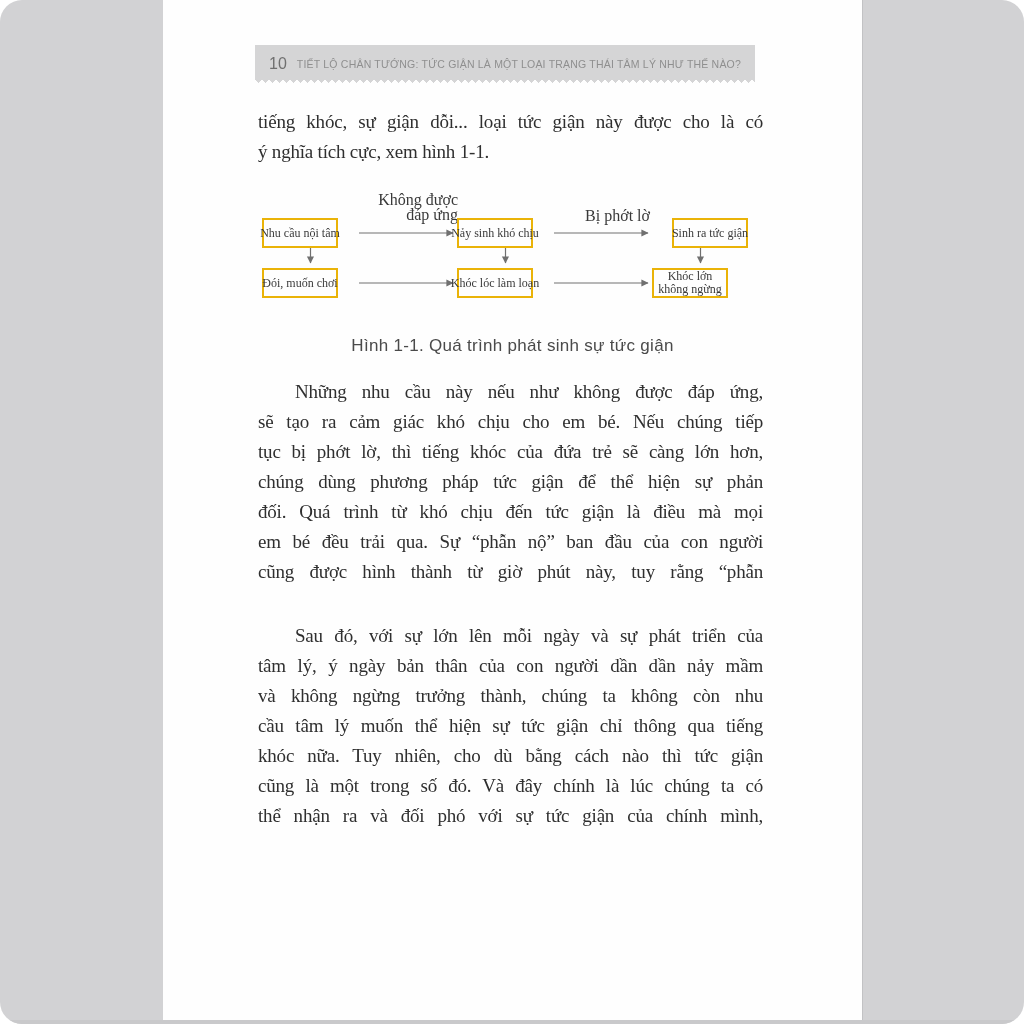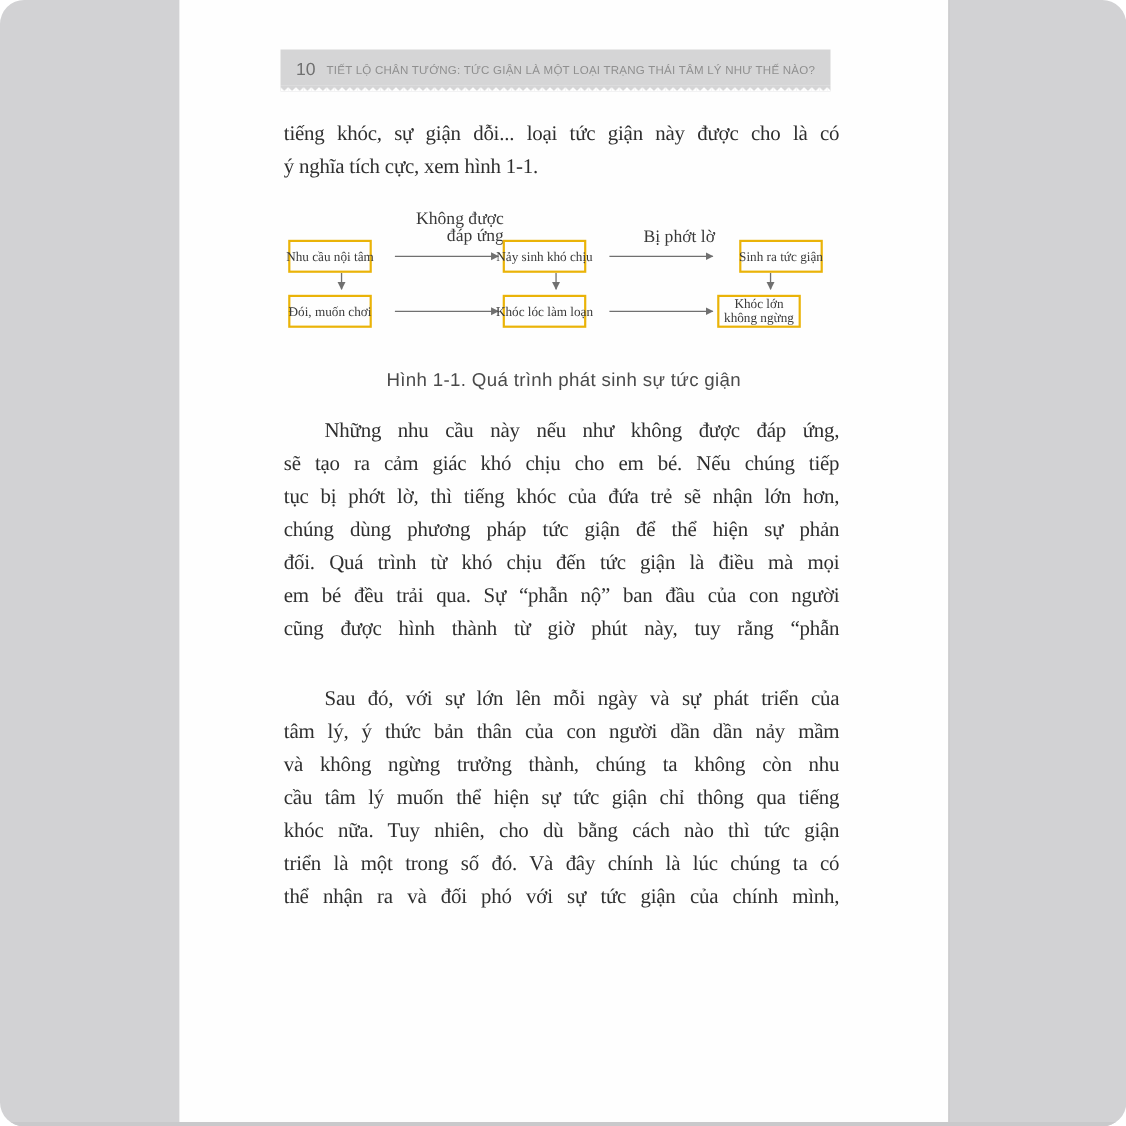--- a/index.html
+++ b/index.html
@@ -95,33 +95,33 @@
       <div class="fbox b4">Đói, muốn chơi</div>
       <div class="fbox b5">Khóc lóc làm loạn</div>
       <div class="fbox b6 wrap">Khóc lớn không ngừng</div>
     </div>
 
     <div class="caption">Hình 1-1. Quá trình phát sinh sự tức giận</div>
 
     <div class="para p2">
       <div class="line ind">Những nhu cầu này nếu như không được đáp ứng,</div>
       <div class="line">sẽ tạo ra cảm giác khó chịu cho em bé. Nếu chúng tiếp</div>
-      <div class="line">tục bị phớt lờ, thì tiếng khóc của đứa trẻ sẽ nhận lớn hơn,</div>
+      <div class="line">tục bị phớt lờ, thì tiếng khóc của đứa trẻ sẽ càng lớn hơn,</div>
       <div class="line">chúng dùng phương pháp tức giận để thể hiện sự phản</div>
       <div class="line">đối. Quá trình từ khó chịu đến tức giận là điều mà mọi</div>
       <div class="line">em bé đều trải qua. Sự “phẫn nộ” ban đầu của con người</div>
       <div class="line">cũng được hình thành từ giờ phút này, tuy rằng “phẫn</div>
     </div>
 
     <div class="para p3">
       <div class="line ind">Sau đó, với sự lớn lên mỗi ngày và sự phát triển của</div>
-      <div class="line">tâm lý, ý thức bản thân của con người dần dần nảy mầm</div>
+      <div class="line">tâm lý, ý ngày bản thân của con người dần dần nảy mầm</div>
       <div class="line">và không ngừng trưởng thành, chúng ta không còn nhu</div>
       <div class="line">cầu tâm lý muốn thể hiện sự tức giận chỉ thông qua tiếng</div>
       <div class="line">khóc nữa. Tuy nhiên, cho dù bằng cách nào thì tức giận</div>
-      <div class="line">triển là một trong số đó. Và đây chính là lúc chúng ta có</div>
+      <div class="line">cũng là một trong số đó. Và đây chính là lúc chúng ta có</div>
       <div class="line">thể nhận ra và đối phó với sự tức giận của chính mình,</div>
     </div>
 
   </div>
 
   <div class="bottom-strip"></div>
 </div>
 
 </body></html>

